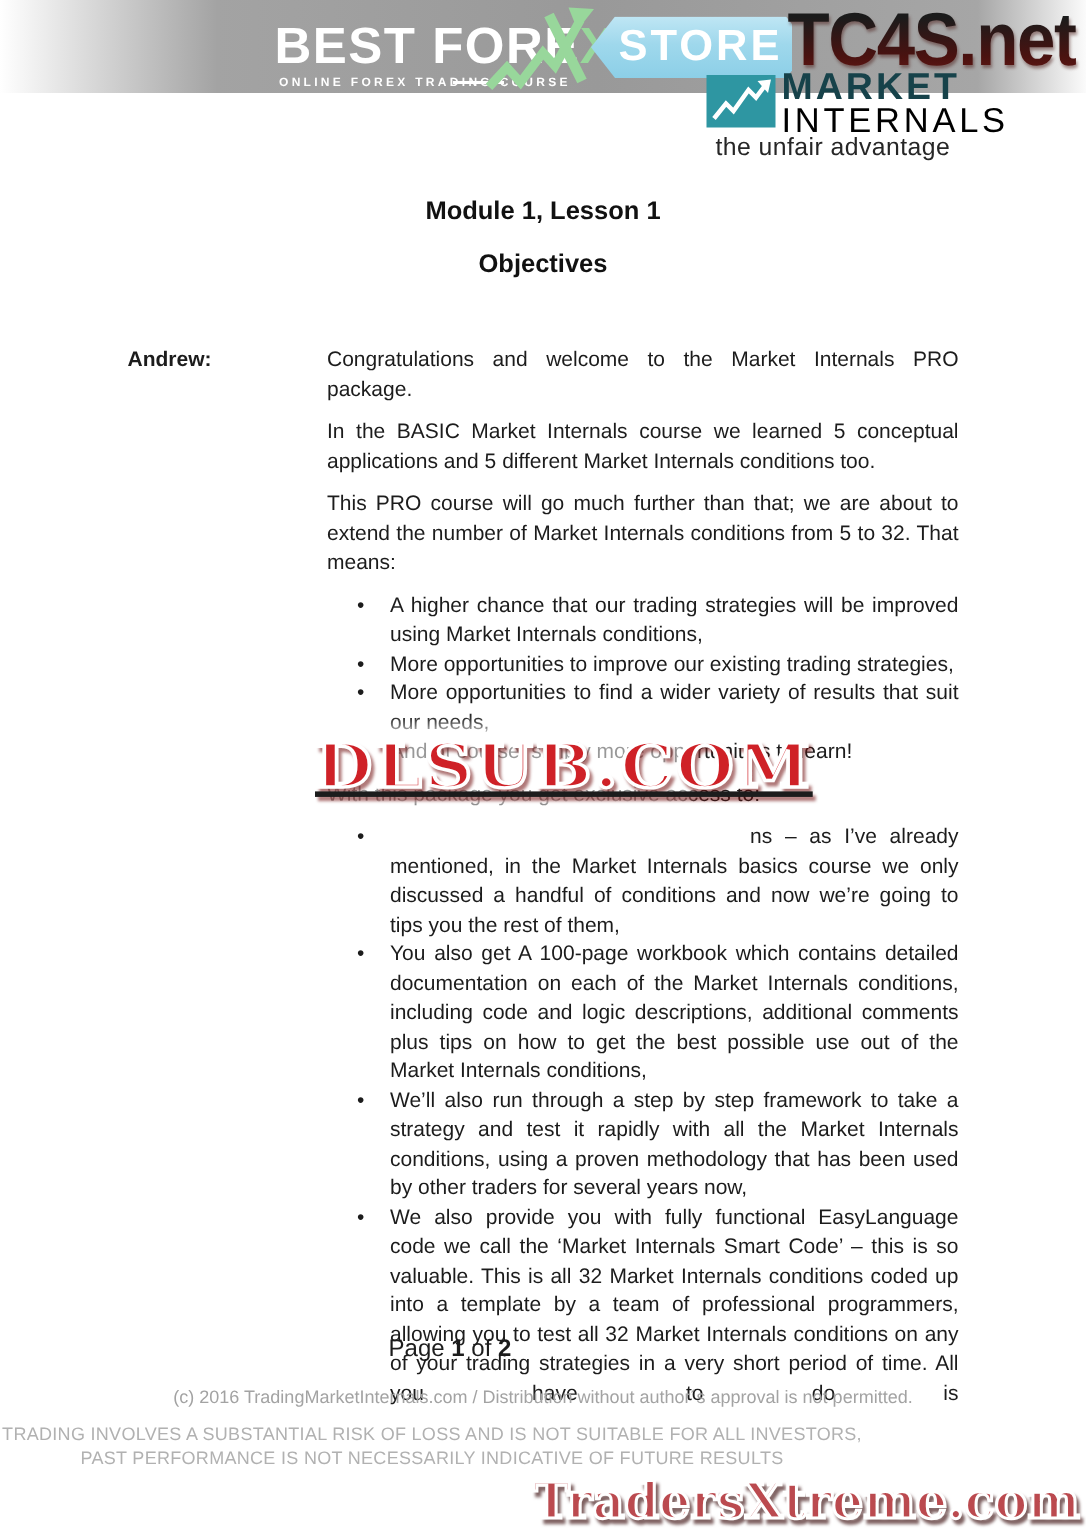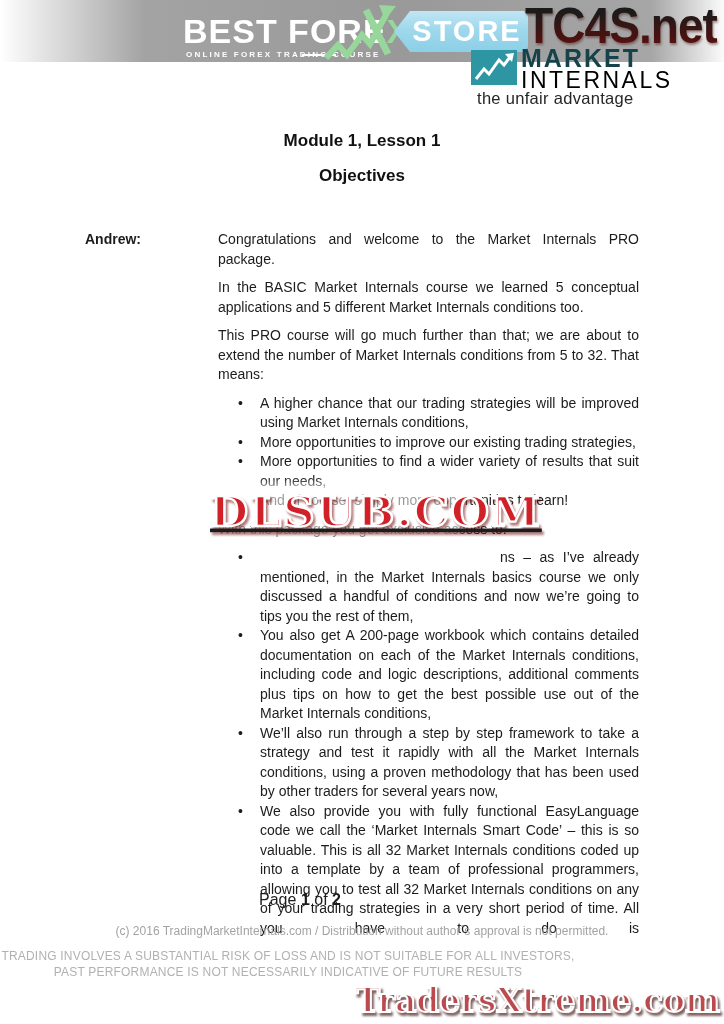--- a/index.html
+++ b/index.html
@@ -173,21 +173,21 @@
         <li><span>A higher chance that our trading strategies will be improved using Market Internals conditions,</span></li>
         <li><span>More opportunities to improve our existing trading strategies,</span></li>
         <li><span>More opportunities to find a wider variety of results that suit our needs,</span></li>
         <li><span>And of course, simply more opportunities to learn!</span></li>
       </ul>
 
       <p>With this package you get exclusive access to:</p>
 
       <ul>
         <li><span class="covered-spacer"></span><span>ns – as I’ve already mentioned, in the Market Internals basics course we only discussed a handful of conditions and now we’re going to tips you the rest of them,</span></li>
-        <li><span>You also get A 200-page workbook which contains detailed documentation on each of the Market Internals conditions, including code and logic descriptions, additional comments plus tips on how to get the best possible use out of the Market Internals conditions,</span></li>
+        <li><span>You also get A 100-page workbook which contains detailed documentation on each of the Market Internals conditions, including code and logic descriptions, additional comments plus tips on how to get the best possible use out of the Market Internals conditions,</span></li>
         <li><span>We’ll also run through a step by step framework to take a strategy and test it rapidly with all the Market Internals conditions, using a proven methodology that has been used by other traders for several years now,</span></li>
         <li class="justify-last"><span>We also provide you with fully functional EasyLanguage code we call the ‘Market Internals Smart Code’ – this is so valuable. This is all 32 Market Internals conditions coded up into a template by a team of professional programmers, allowing you to test all 32 Market Internals conditions on any of your trading strategies in a very short period of time. All you have to do is</span></li>
       </ul>
     </div>
   </div>
 
   <div class="wm-center">
     <span>DLSUB.COM</span>
   </div>
   <div class="wm-bottom">TradersXtreme.com</div>

